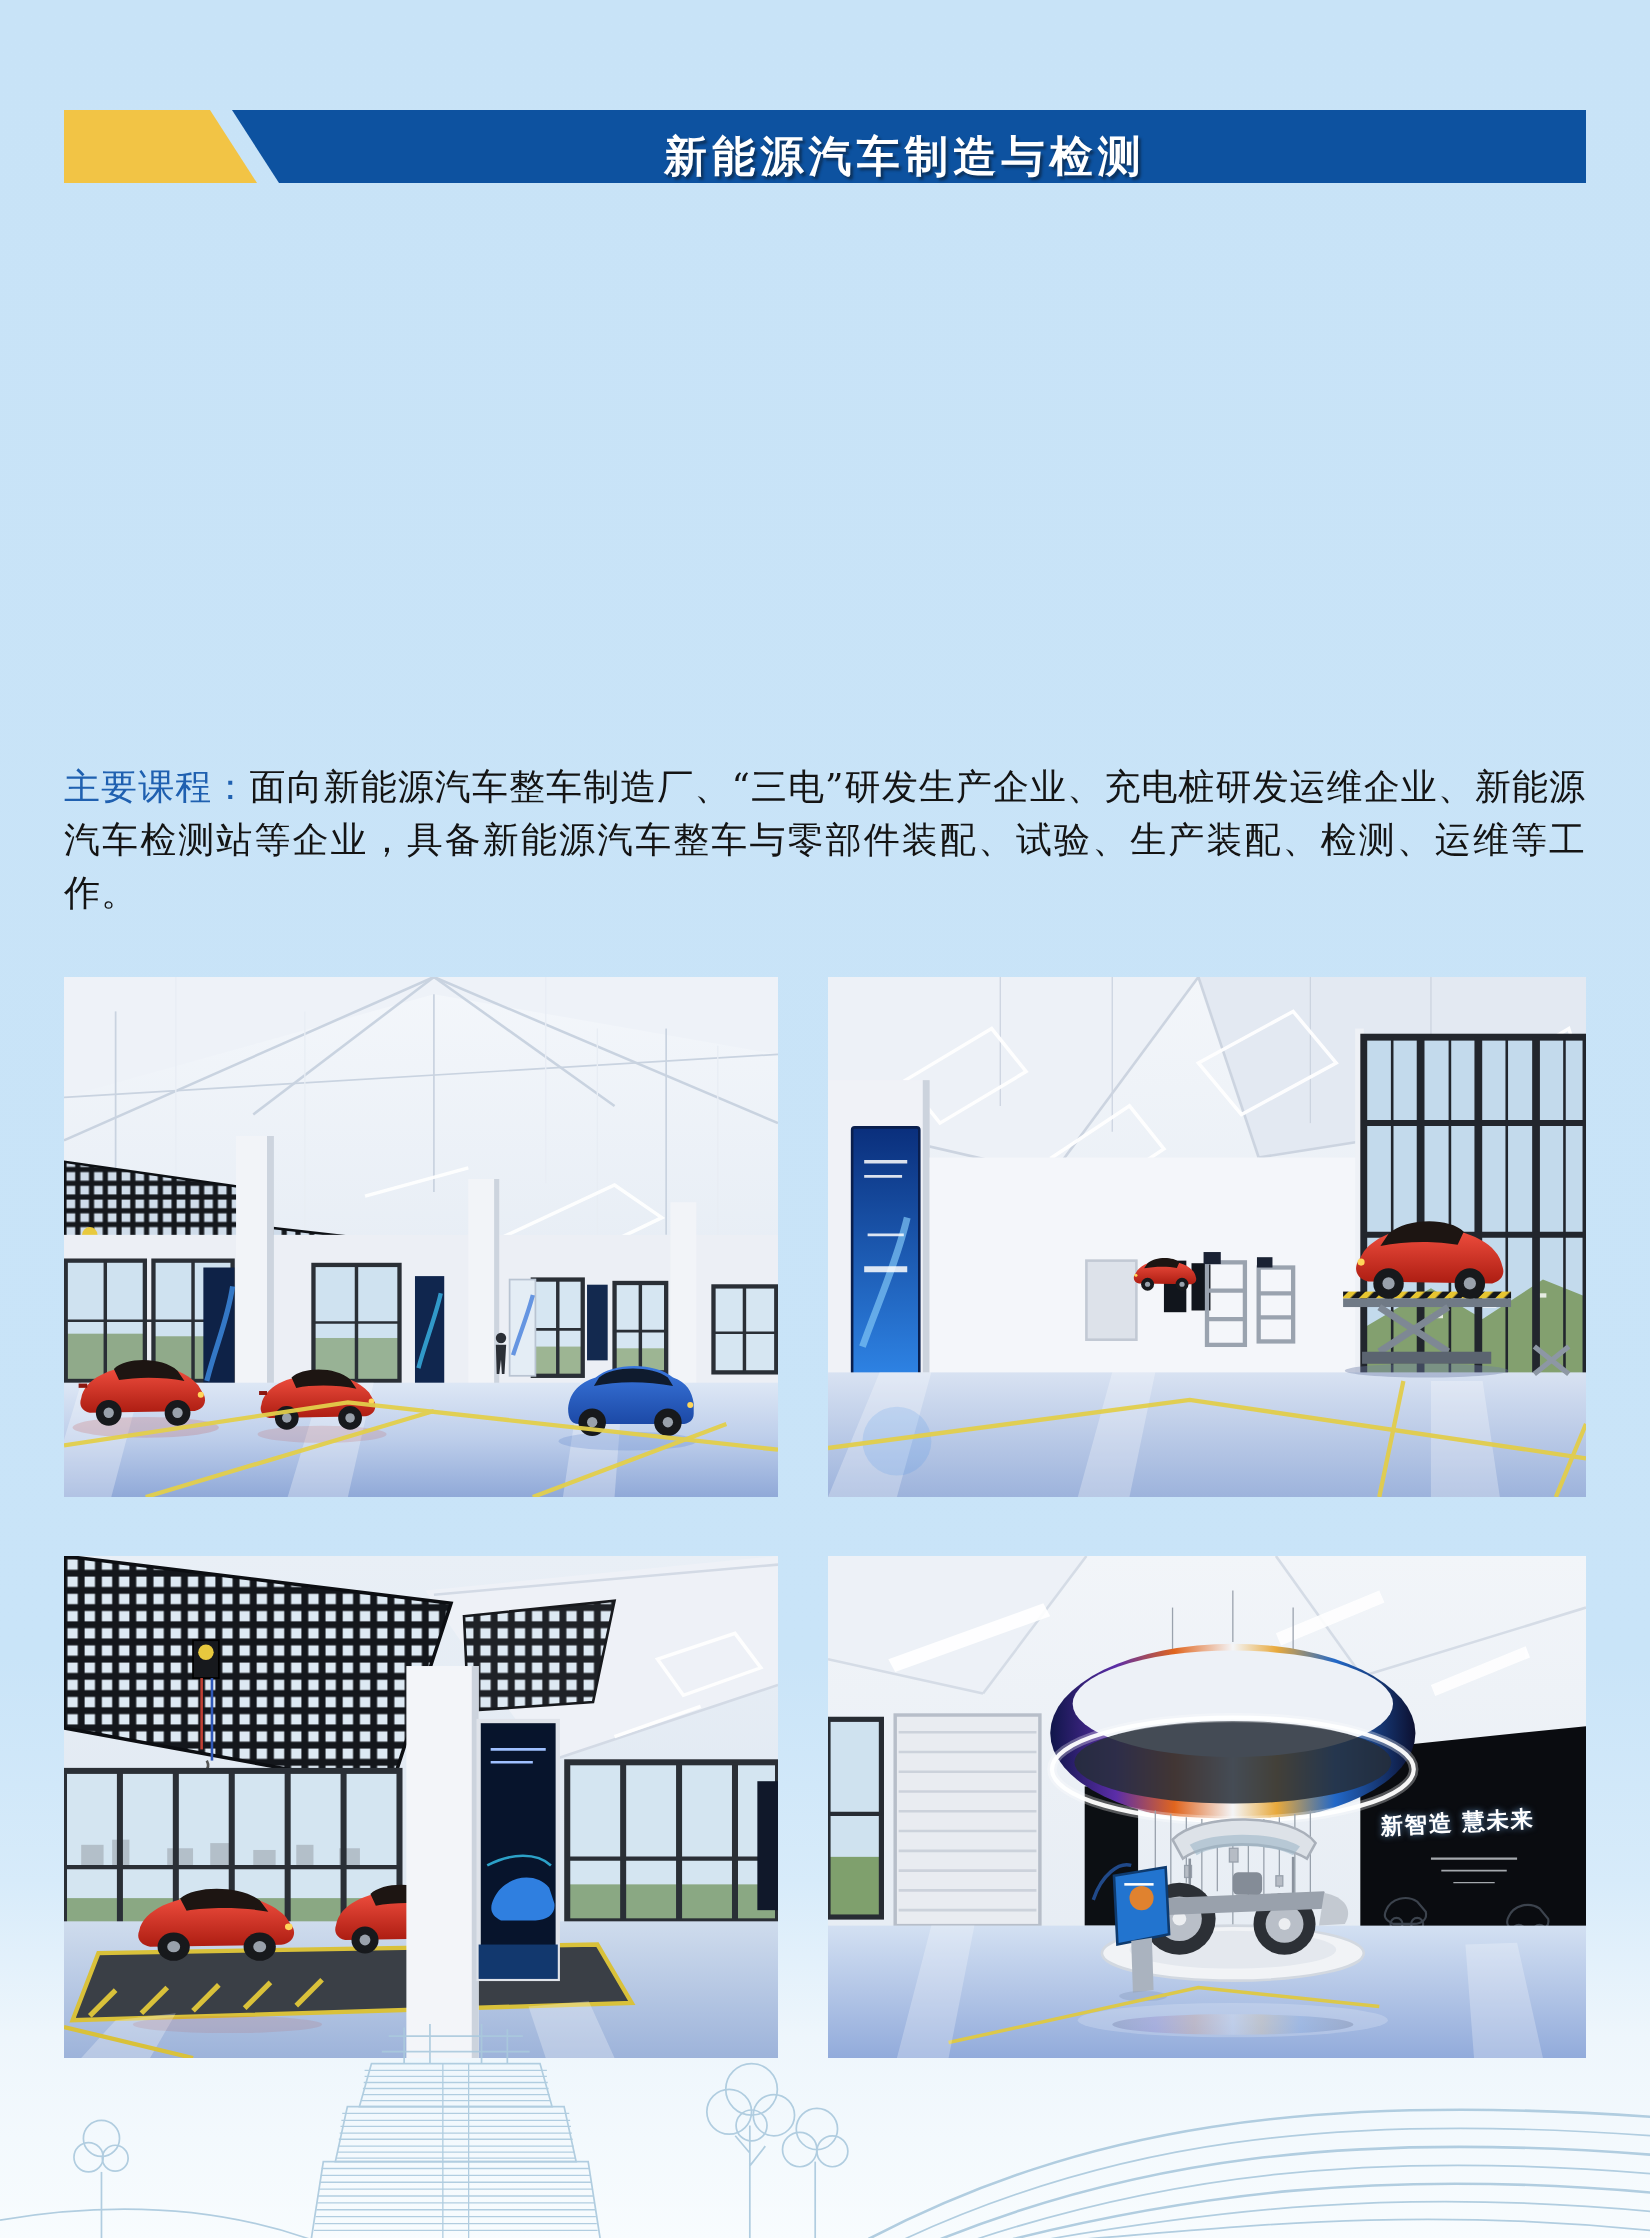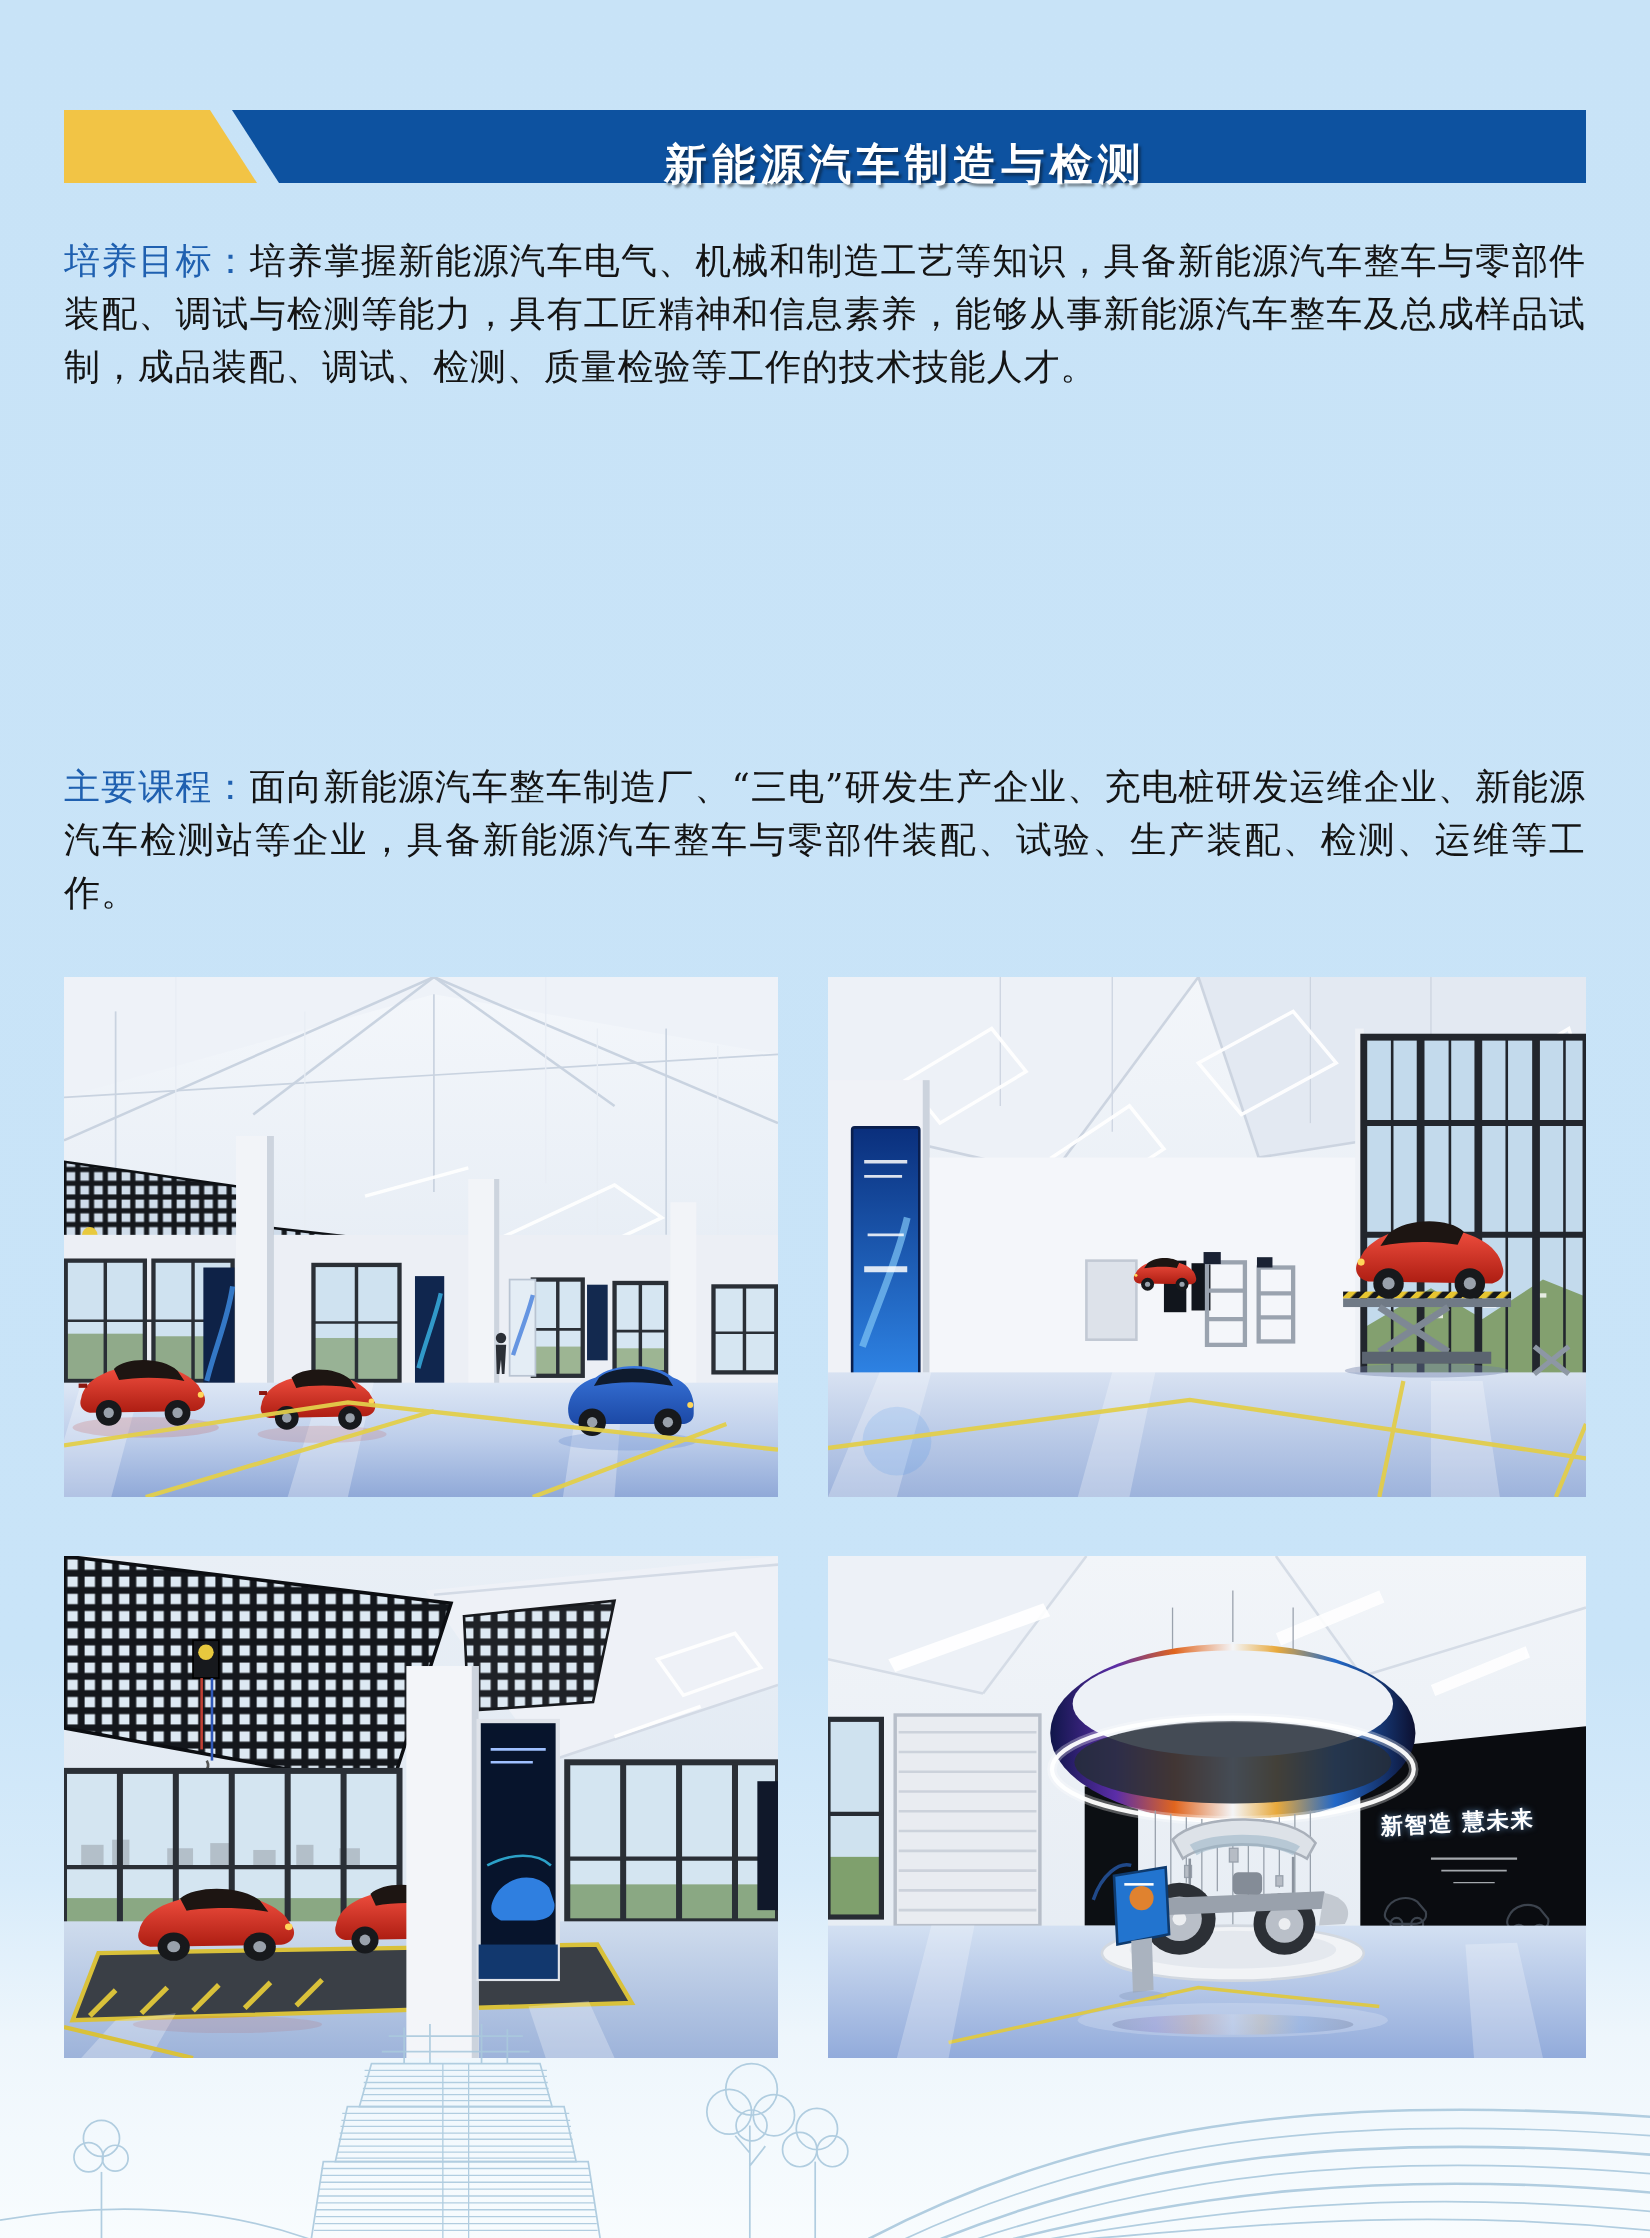--- a/index.html
+++ b/index.html
@@ -5,21 +5,21 @@
   html,body{margin:0;padding:0;background:#eef5fb;}
   .page{position:relative;width:1651px;height:2239px;overflow:hidden;
     background:linear-gradient(180deg,#c8e3f7 0%,#c9e4f8 74%,#d7ebfa 84%,#eef6fc 91%,#f8fcfe 100%);
     font-family:"DejaVu Sans","Liberation Sans",sans-serif;}
   
   .banner{position:absolute;top:110px;left:64px;width:1522px;height:73px;}
   .banner .yellow{position:absolute;left:0;top:0;width:193px;height:100%;background:#f2c445;
     clip-path:polygon(0 0,146px 0,100% 100%,0 100%);}
   .banner .blue{position:absolute;left:168px;top:0;right:0;height:100%;background:#0d52a0;
     clip-path:polygon(0 0,100% 0,100% 100%,47px 100%);}
-  .banner h1{position:absolute;left:160px;right:0;top:0;margin:16px;height:73px;line-height:76px;
+  .banner h1{position:absolute;left:160px;right:0;top:0;margin:8px;height:73px;line-height:76px;
     text-align:center;color:#fff;font-size:43px;font-weight:700;letter-spacing:5.2px;
     font-family:"DejaVu Serif","Liberation Serif",serif;text-shadow:2.6px 3.4px 2.6px rgba(10,10,10,.45);}
   
   .para{position:absolute;left:64px;width:1522px;font-size:36px;line-height:53px;
     text-align:justify;color:#141414;font-family:"DejaVu Serif","Liberation Serif",serif;letter-spacing:0.9px;}
   .para .kw{color:#1f60b0;}
   #p1{top:234px}#p2{top:497px}#p3{top:760px}
   
   figure.photo{position:absolute;margin:0;overflow:hidden;background:#dfe7f1;}
   #ph1{left:64px;top:977px;width:714px;height:520px;}
@@ -36,23 +36,20 @@
 <body>
 
 <div class="page">
 
   <header class="banner">
     <div class="yellow"></div>
     <div class="blue"></div>
     <h1>新能源汽车制造与检测</h1>
   </header>
 
-  <section class="para" id="p1">
-    <span class="kw">培养目标：</span><span>培养掌握新能源汽车电气、机械和制造工艺等知识，具备新能源汽车整车与零部件装配、调试与检测等能力，具有工匠精神和信息素养，能够从事新能源汽车整车及总成样品试制，成品装配、调试、检测、质量检验等工作的技术技能人才。</span>
-  </section>
   <section class="para" id="p3">
     <span class="kw">主要课程：</span><span>面向新能源汽车整车制造厂、“三电”研发生产企业、充电桩研发运维企业、新能源汽车检测站等企业，具备新能源汽车整车与零部件装配、试验、生产装配、检测、运维等工作。</span>
   </section>
 
   <figure class="photo" id="ph1">
   <svg viewBox="0 0 830 605" preserveAspectRatio="none">
     <defs>
       <linearGradient id="a-sky" x1="0" y1="0" x2="0" y2="1">
             <stop offset="0" stop-color="#f4f7fb"></stop>
             <stop offset="1" stop-color="#dce5f0"></stop>

